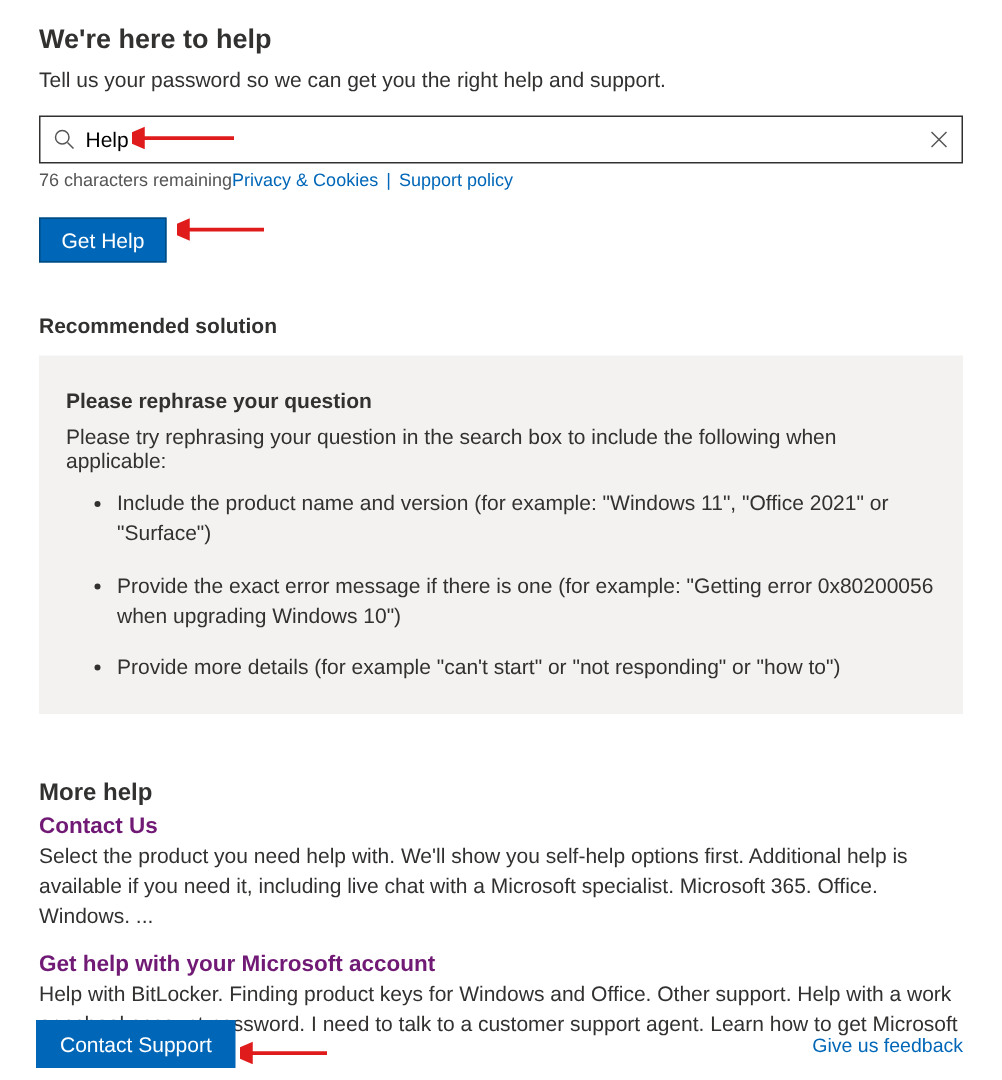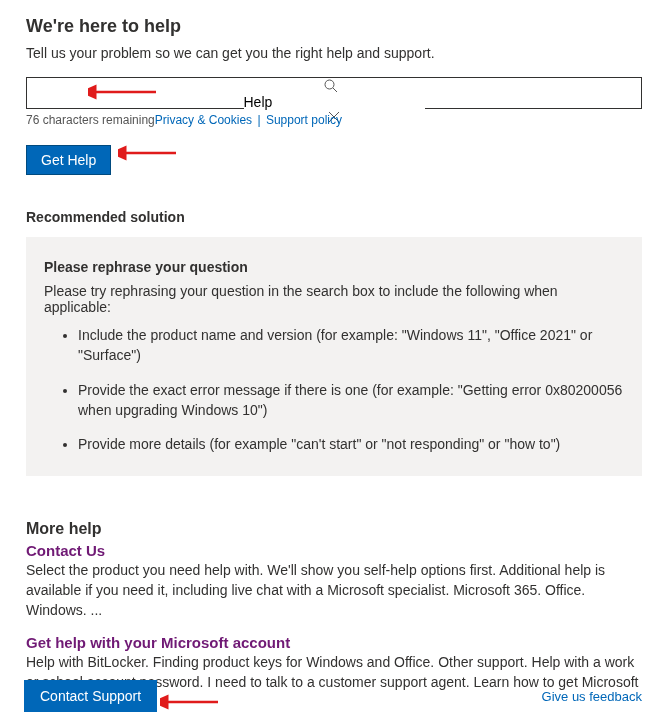--- a/index.html
+++ b/index.html
@@ -23,21 +23,20 @@
     .subtitle {
       font-size: 14px;
       margin-bottom: 16px;
     }
     .search-wrap {
       display: flex;
       align-items: center;
       border: 1px solid #323130;
       height: 32px;
       padding: 0 8px;
-      flex-direction: column;
     }
     .search-icon {
       width: 16px;
       height: 16px;
       flex-shrink: 0;
       margin-right: 6px;
     }
     .search-input {
       flex: 1;
       border: none;
@@ -157,21 +156,21 @@
       position: absolute;
       pointer-events: none;
     }
     .arrow svg { display: block; }
   </style>
 </head>
 <body>
 
 <div class="content">
   <h1>We're here to help</h1>
-  <div class="subtitle">Tell us your problem so we can get you the right help and support.</div>
+  <div class="subtitle">Tell us your password so we can get you the right help and support.</div>
 
   <div class="search-wrap">
     <span class="search-icon">
       <svg viewBox="0 0 16 16" width="16" height="16">
           <circle cx="6.5" cy="6.5" r="4.5" fill="none" stroke="#555" stroke-width="1"></circle>
           <line x1="10" y1="10" x2="14" y2="14" stroke="#555" stroke-width="1"></line>
         </svg>
     </span>
     <input class="search-input" type="text" value="Help" placeholder="" style="">
     <span class="clear-icon">

